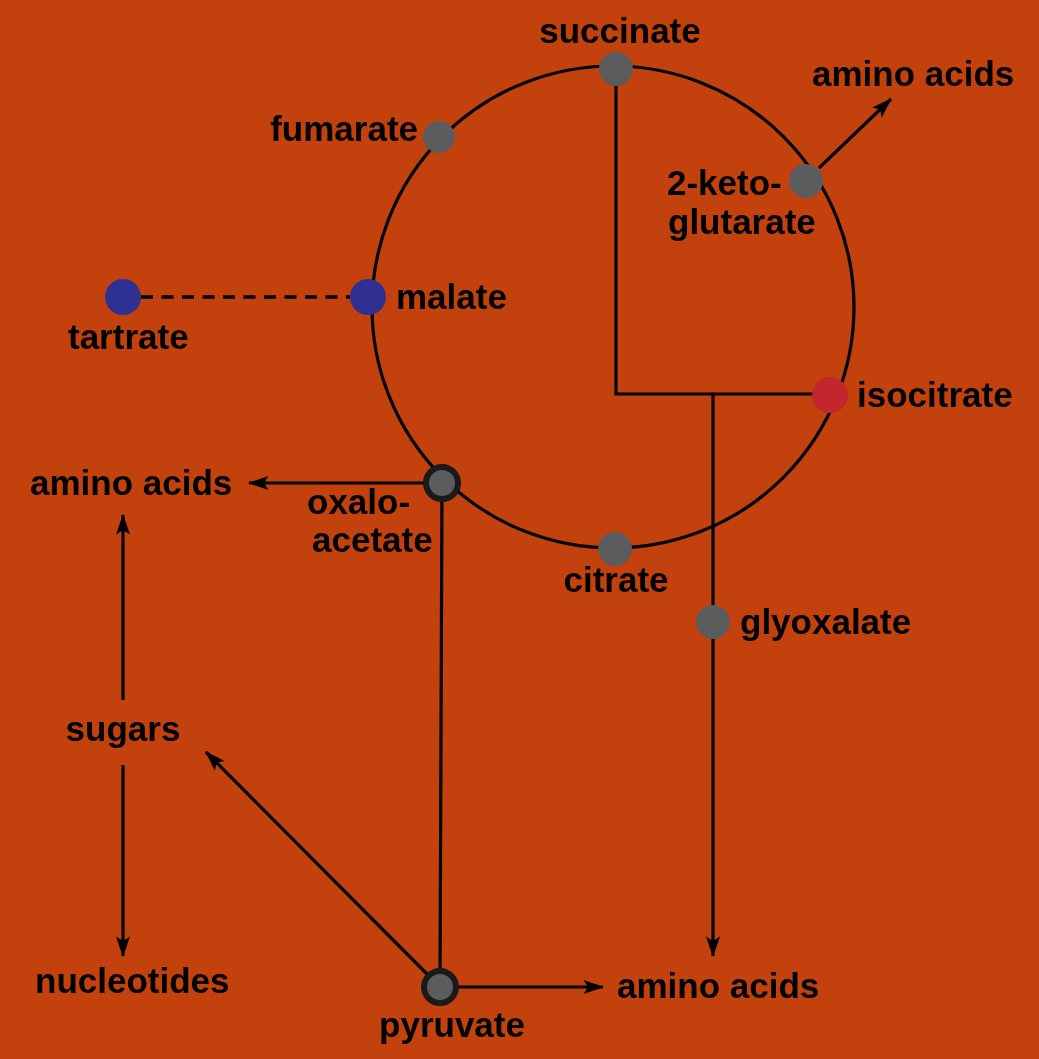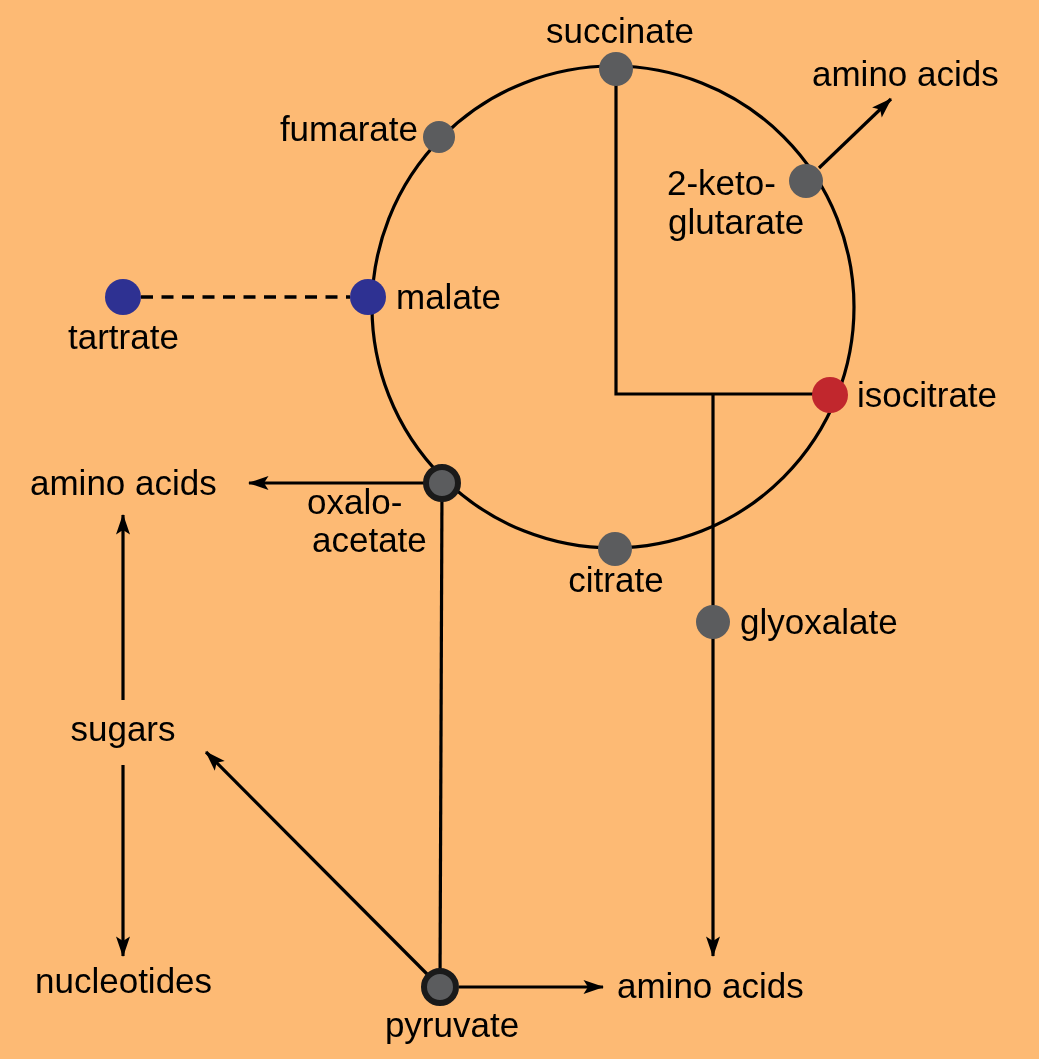--- a/index.html
+++ b/index.html
@@ -1,16 +1,16 @@
 <!DOCTYPE html>
 <html><head>
 <meta charset="utf-8">
 <style>
   html,body{margin:0;padding:0;background:#ffffff;}
-  .stage{width:1039px;height:1059px;position:relative;background:#fdba74;overflow:hidden;}
+  .stage{width:1039px;height:1059px;position:relative;background:#c2410c;overflow:hidden;font-weight:bold;}
   svg{display:block;}
   svg text{font-family:"Liberation Sans",sans-serif;font-size:35px;fill:#000000;}
   .edge{fill:none;stroke:#000000;stroke-width:3.2;}
   .edge.dashed{stroke-dasharray:12 8.5;stroke-width:3.5;}
   .cycle-ring{fill:none;stroke:#000000;stroke-width:3.2;}
 </style>
 </head>
 <body>
 
 <div class="stage">

